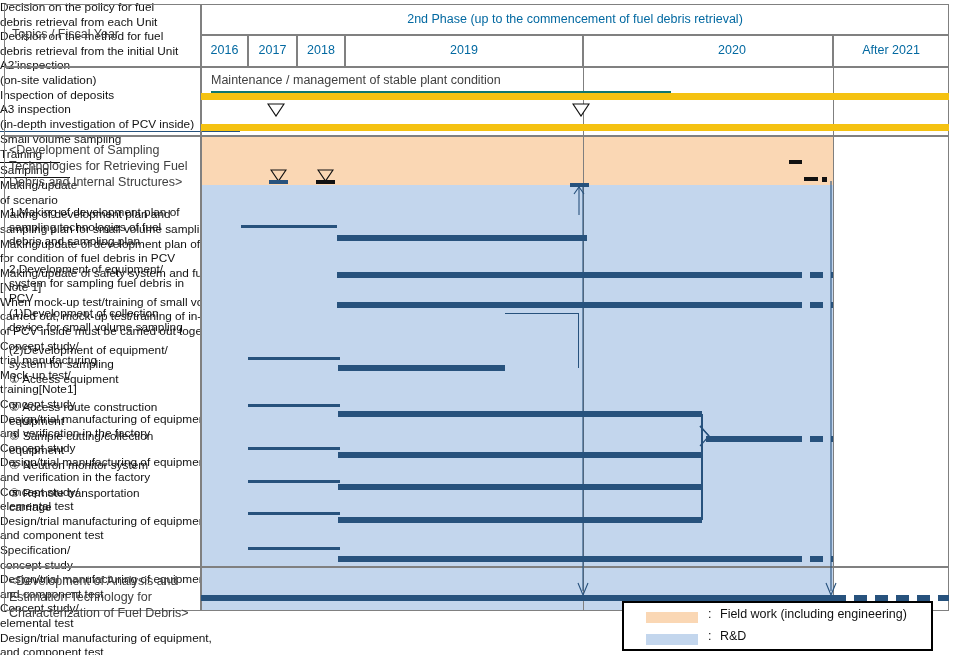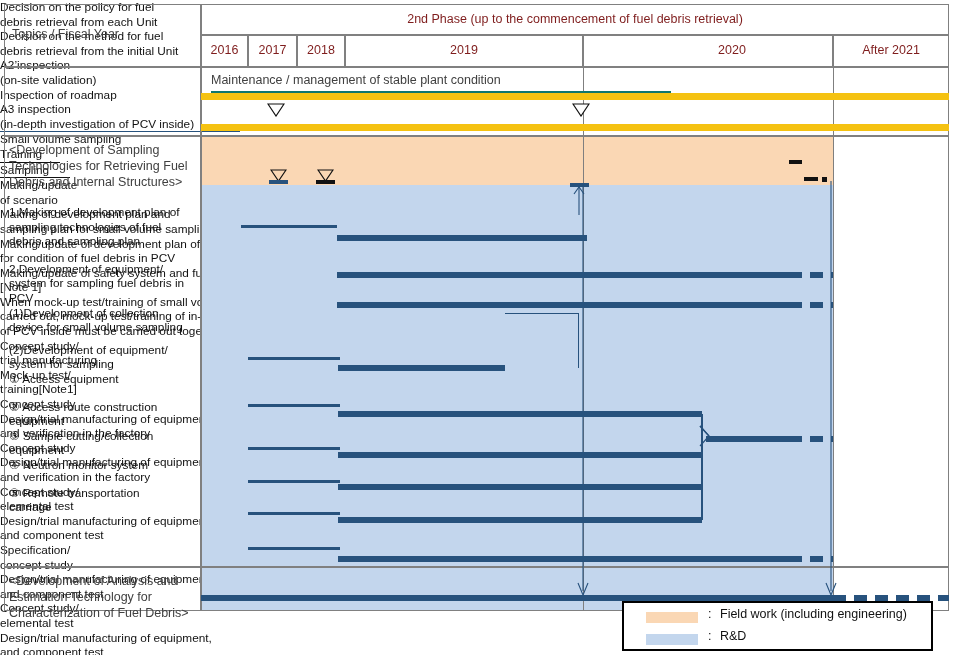--- a/index.html
+++ b/index.html
@@ -7,21 +7,21 @@
   body { width:953px; height:655px; font-family:"Liberation Sans", sans-serif; color:#111; }
 
   #root { position:relative; width:953px; height:655px; }
   .cell-border { position:absolute; border:1px solid #808080; }
 
   .v-line { position:absolute; background:#7f7f7f; width:1px; }
 
   
   .lbl { position:absolute; font-size:12.5px; line-height:15.5px; color:#404040; }
   .lbl-sm { font-size:11.8px; line-height:14.6px; }
-  .hdr { position:absolute; font-size:12.5px; text-align:center; color:#7f1d1d; }
+  .hdr { position:absolute; font-size:12.5px; text-align:center; color:#0369a1; }
 
   
   .zone-orange { position:absolute; background:#fad7b4; }
   .zone-blue   { position:absolute; background:#c3d6ed; }
 
   
   .ybar { position:absolute; background:#f5c211; height:7px; }
 
   
   .bar { position:absolute; background:#27527d; }
@@ -128,21 +128,21 @@
   <div style="position:absolute; left:572px; top:103px;">
     <svg width="18" height="14" viewBox="0 0 18 14">
       <polygon points="1,1 17,1 9,13" fill="#ffffff" stroke="#111" stroke-width="1.2"></polygon>
     </svg>
   </div>
   <div class="lbl-sm" style="left:591px; top:98px; width:230px;">Decision on the method for fuel</div>
   <div class="lbl-sm" style="left:591px; top:111px; width:240px;">debris retrieval from the initial Unit</div>
 
   <div class="lbl-sm" style="left:207px; top:141px; width:140px;">A2’inspection</div>
   <div class="lbl-sm" style="left:207px; top:156px; width:120px;">(on-site validation)</div>
-  <div class="lbl-sm" style="left:314px; top:156px; width:160px;">Inspection of roadmap</div>
+  <div class="lbl-sm" style="left:314px; top:156px; width:160px;">Inspection of deposits</div>
 
   <div class="lbl-sm" style="left:505px; top:141px; width:160px;">A3 inspection</div>
   <div class="lbl-sm" style="left:505px; top:156px; width:240px; border-bottom:1px solid #27527d;">(in-depth investigation of PCV inside)</div>
   <div class="lbl-sm" style="left:566px; top:171px; width:160px;">Small volume sampling</div>
 
   <div class="lbl-sm" style="left:791px; top:151px; width:60px; border-bottom:1px solid #111;">Training</div>
   <div class="lbl-sm" style="left:806px; top:168px; width:70px; border-bottom:1px solid #111;">Sampling</div>
 
   <div style="position:absolute; left:270px; top:168px;">
     <svg width="17" height="13" viewBox="0 0 17 13">

